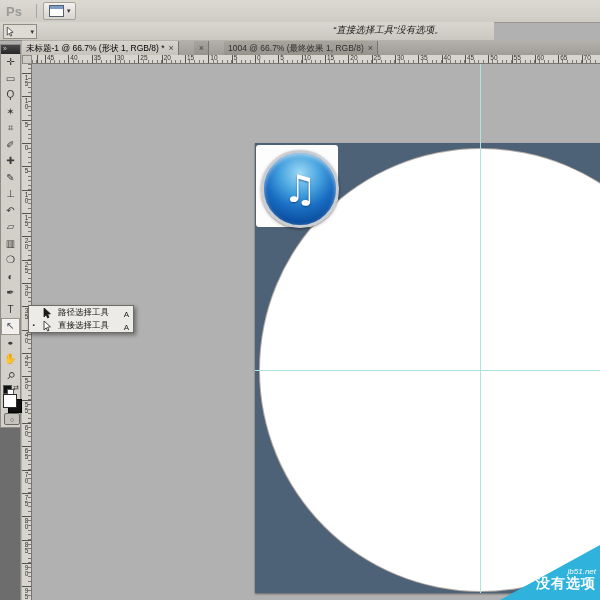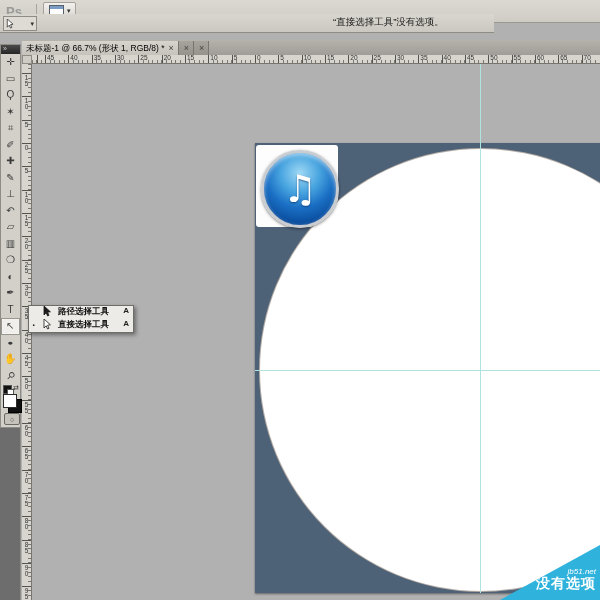--- a/index.html
+++ b/index.html
@@ -12,28 +12,28 @@
     display:flex;align-items:center;font-size:11px;color:#1a1a1a;}
   #ps-logo{font-size:13px;font-weight:bold;color:#9a9a98;padding:0 8px 0 6px;letter-spacing:0px;}
   .menu-item{padding:0 8px;height:22px;line-height:22px;cursor:default;}
   .mb-sep{width:1px;height:14px;background:#a8a59f;margin:0 6px;}
   #layout-btn{display:flex;align-items:center;gap:3px;padding:2px 5px;border:1px solid #a5a29c;
     background:linear-gradient(#f2f1ee,#d8d5cf);border-radius:2px;}
   #layout-glyph{width:13px;height:10px;border:1px solid #56606b;background:#fff;position:relative;}
   #layout-glyph:before{content:"";position:absolute;left:0;top:0;right:0;height:3px;background:#7a9cc4;}
   .caret{font-size:7px;color:#333;}
   
-  #optionsbar{position:absolute;left:0;top:14px;width:494px;height:18px;
-    background:linear-gradient(#d9d6cf,#cbc8c1);border-bottom:1px solid #8f8c86;}
+  #optionsbar{position:absolute;left:0;top:22px;width:494px;height:18px;
+    background:linear-gradient(#d9d6cf,#cbc8c1);border-bottom:1px solid #8f8c86;font-style:italic;}
   #tool-preset{position:absolute;left:3px;top:2px;width:28px;height:13px;
     border:1px solid #8f8c86;background:#dedbd4;display:flex;align-items:center;justify-content:space-between;padding:0 2px;}
   #options-status{position:absolute;left:333px;top:2px;font-size:9.5px;color:#161616;white-space:nowrap;}
   
   #tabbar{position:absolute;left:22px;top:40px;width:578px;height:15px;
-    background:linear-gradient(#b5b2ac,#a09d98);display:flex;align-items:flex-end;}
+    background:linear-gradient(#b5b2ac,#a09d98);display:flex;align-items:flex-end;gap:15px;}
   .doc-tab{height:14px;line-height:14px;font-size:8.5px;color:#2e2e2e;padding:0 4px;
     border-right:1px solid #77756f;display:flex;align-items:center;gap:3px;white-space:nowrap;
     background:linear-gradient(#a7a49e,#96938d);max-width:178px;overflow:hidden;}
   .doc-tab.active{background:linear-gradient(#d7d4cd,#c6c3bc);color:#000;}
   .tab-close{font-size:9px;color:#444;padding-left:1px;}
   
   #ruler-corner{position:absolute;left:22px;top:55px;width:10px;height:9px;background:#cfccc5;border:1px solid #8f8c86;box-sizing:border-box;}
   #hruler{position:absolute;left:32px;top:55px;width:568px;height:9px;background:#d8d5ce;
     border-bottom:1px solid #77756f;box-sizing:border-box;overflow:hidden;
     background-image:
@@ -83,21 +83,21 @@
   #mini-colors:after{content:"";position:absolute;left:3px;top:3px;width:5px;height:5px;background:#fff;border:1px solid #555;}
   #swap-colors{position:absolute;left:12px;top:0px;font-size:7px;color:#333;}
   #bg-swatch{position:absolute;left:7px;top:15px;width:12px;height:12px;background:#101010;border:1px solid #000;}
   #fg-swatch{position:absolute;left:2px;top:10px;width:12px;height:12px;background:#fff;border:1px solid #2b2b2b;}
   #quickmask{position:absolute;left:3px;top:29px;width:14px;height:10px;border:1px solid #6b6964;border-radius:2px;
     background:#c6c3bc;display:flex;align-items:center;justify-content:center;font-size:7px;color:#444;}
   #toolbar-tail{position:absolute;left:0;top:428px;width:21px;height:172px;background:#6d6d6d;border-right:1px solid #8f8c86;box-sizing:border-box;}
   
   #flyout{position:absolute;left:28px;top:305px;width:104px;background:#edebe7;border:1px solid #6f6d68;
     box-shadow:2px 2px 4px rgba(0,0,0,.4);z-index:50;}
-  .flyout-row{height:13px;display:flex;align-items:flex-start;font-size:8.5px;color:#111;padding:0 3px 0 2px;gap:7px;font-weight:bold;}
+  .flyout-row{height:13px;display:flex;align-items:flex-end;font-size:8.5px;color:#111;padding:0 3px 0 2px;gap:7px;}
   .fr-bullet{width:5px;font-size:6px;line-height:13px;color:#111;text-align:center;}
   .fr-label{flex:1;white-space:nowrap;}
   .fr-key{font-size:8px;color:#222;padding-right:1px;}
   svg.cursor{display:block;}
 </style>
 </head>
 <body>
 
 <div id="page">
 
@@ -122,20 +122,21 @@
 
   <div id="tabbar">
       <span class="doc-tab active">
         <span class="tab-label">未标题-1 @ 66.7% (形状 1, RGB/8) *</span>
         <span class="tab-close">×</span>
       </span>
       <span class="doc-tab">
         <span class="tab-close">×</span>
       </span>
       <span class="doc-tab">
+        <span class="tab-label">1004 @ 66.7% (最终效果 1, RGB/8)</span>
         <span class="tab-close">×</span>
       </span>
     </div>
 
   <div id="ruler-corner"></div>
   <div id="hruler">
       <span class="hr-num" style="left: 15px;">45</span>
       <span class="hr-num" style="left: 38.33px;">40</span>
       <span class="hr-num" style="left: 61.66px;">35</span>
       <span class="hr-num" style="left: 84.99px;">30</span>

